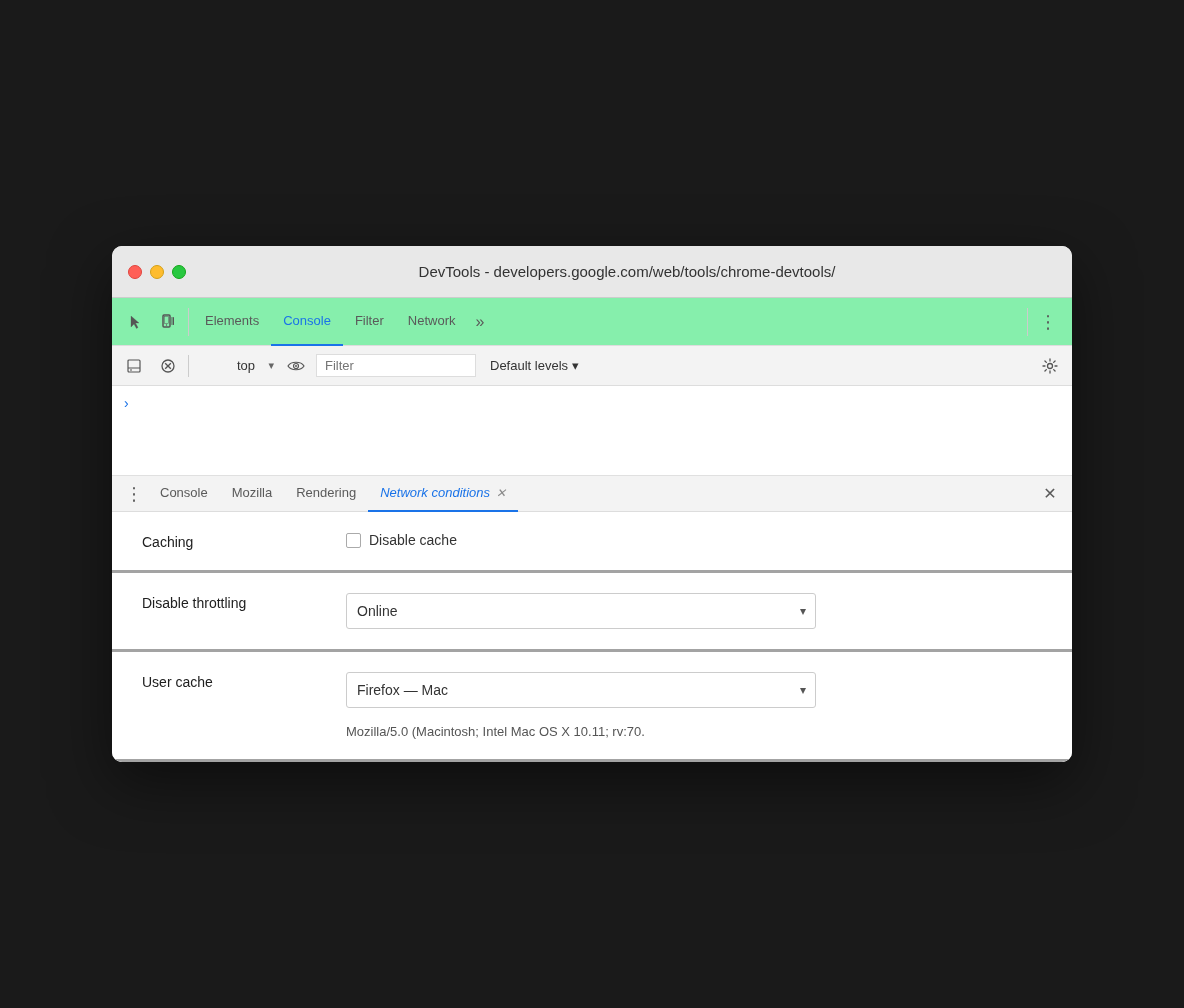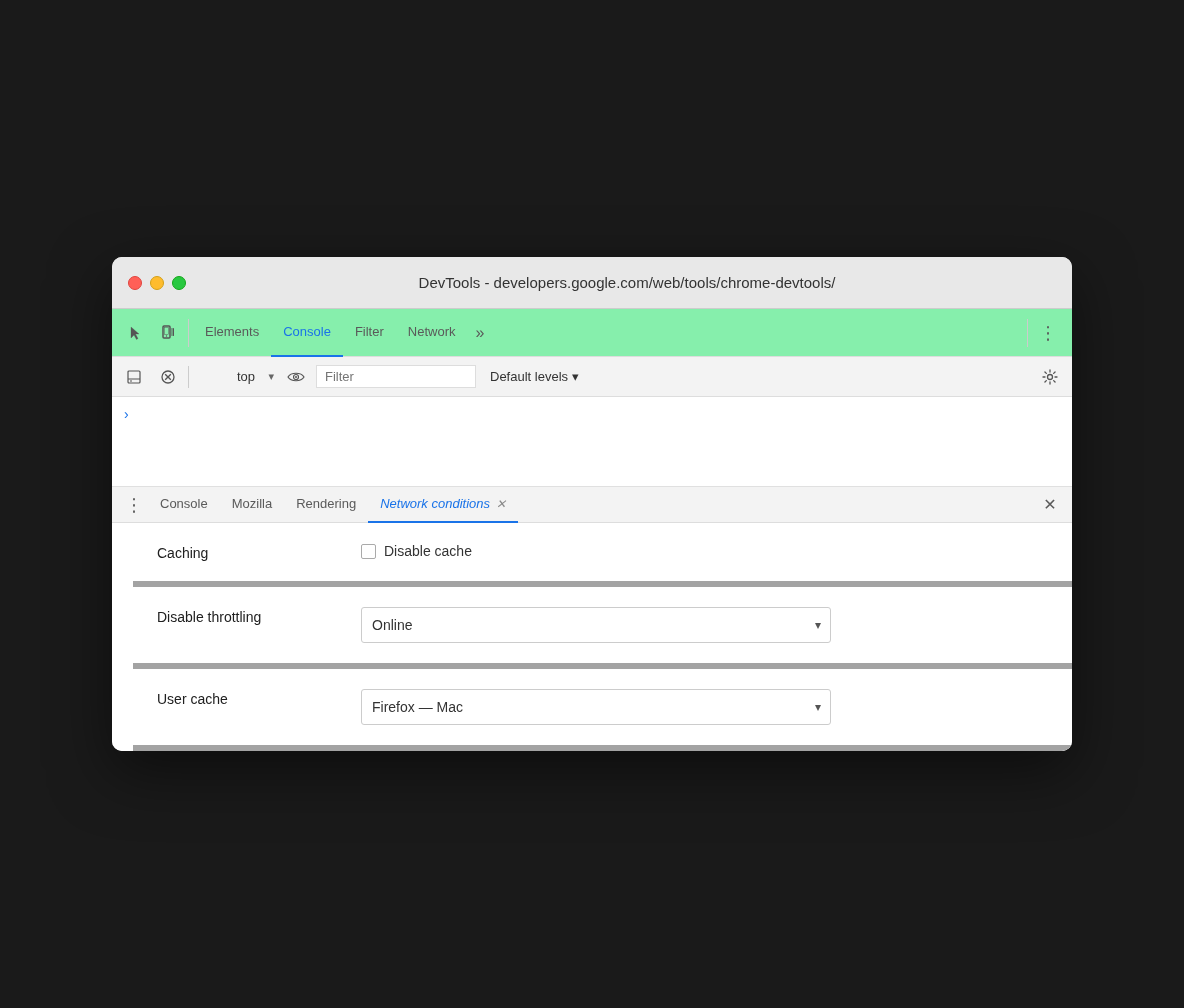--- a/index.html
+++ b/index.html
@@ -257,26 +257,25 @@
       color: #5a5a5a;
       font-size: 16px;
       border-radius: 3px;
     }
     
     .network-conditions {
       background: #fff;
       padding: 0;
     }
     .nc-section {
-      padding: 20px 24px;
-      border-bottom: 6px solid #a3a3a3;
+      padding: 20px 30px;
+      border-bottom: 3px solid #a3a3a3;
       display: flex;
       align-items: flex-start;
       gap: 24px;
-      margin-left: 21px;
     }
     .nc-label {
       font-size: 14px;
       color: #202020;
       min-width: 180px;
       padding-top: 2px;
     }
     .nc-control {
       display: flex;
       flex-direction: column;
@@ -484,16 +483,17 @@
       <div class="nc-control">
         <div class="nc-select-wrapper">
           <select class="nc-select">
             <option>Firefox — Mac</option>
             <option>Chrome — Mac</option>
             <option>Safari — Mac</option>
             <option>Chrome — Android</option>
           </select>
           <span class="nc-select-arrow">▾</span>
         </div>
+        <div class="nc-ua-text">Mozilla/5.0 (Macintosh; Intel Mac OS X 10.11; rv:70.</div>
       </div>
     </div>
   </div>
 </div>
 
 </body></html>

